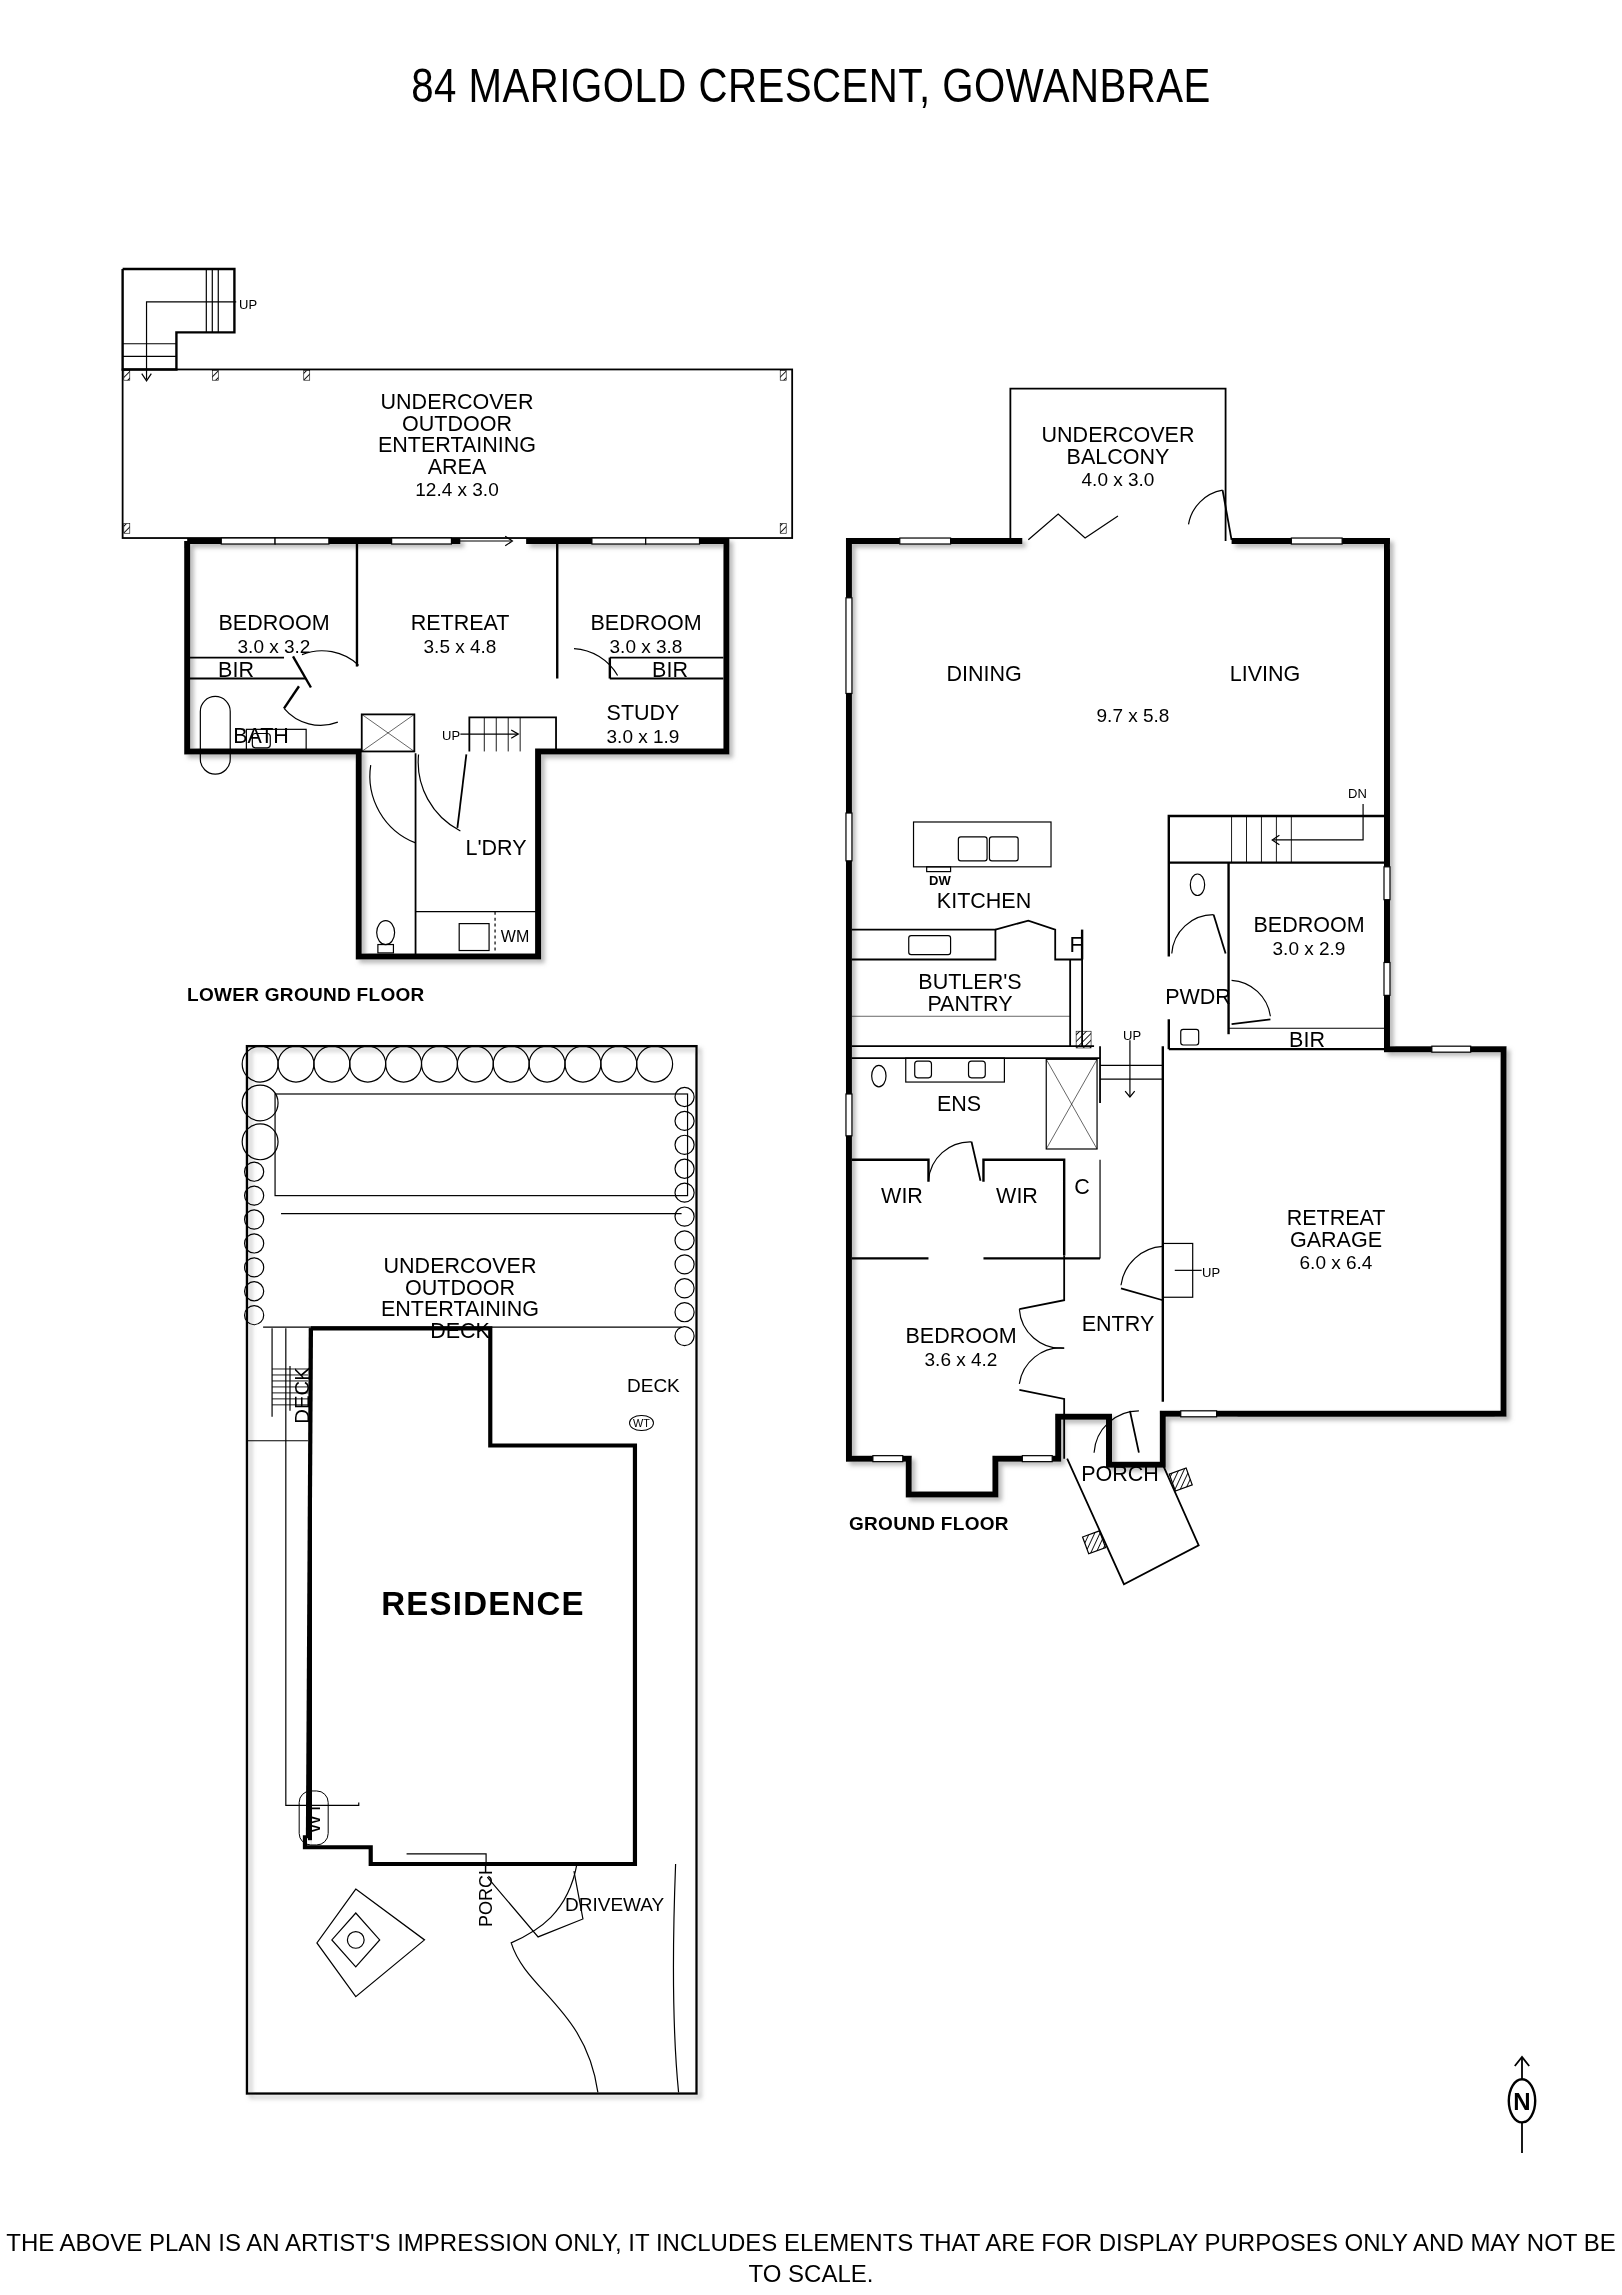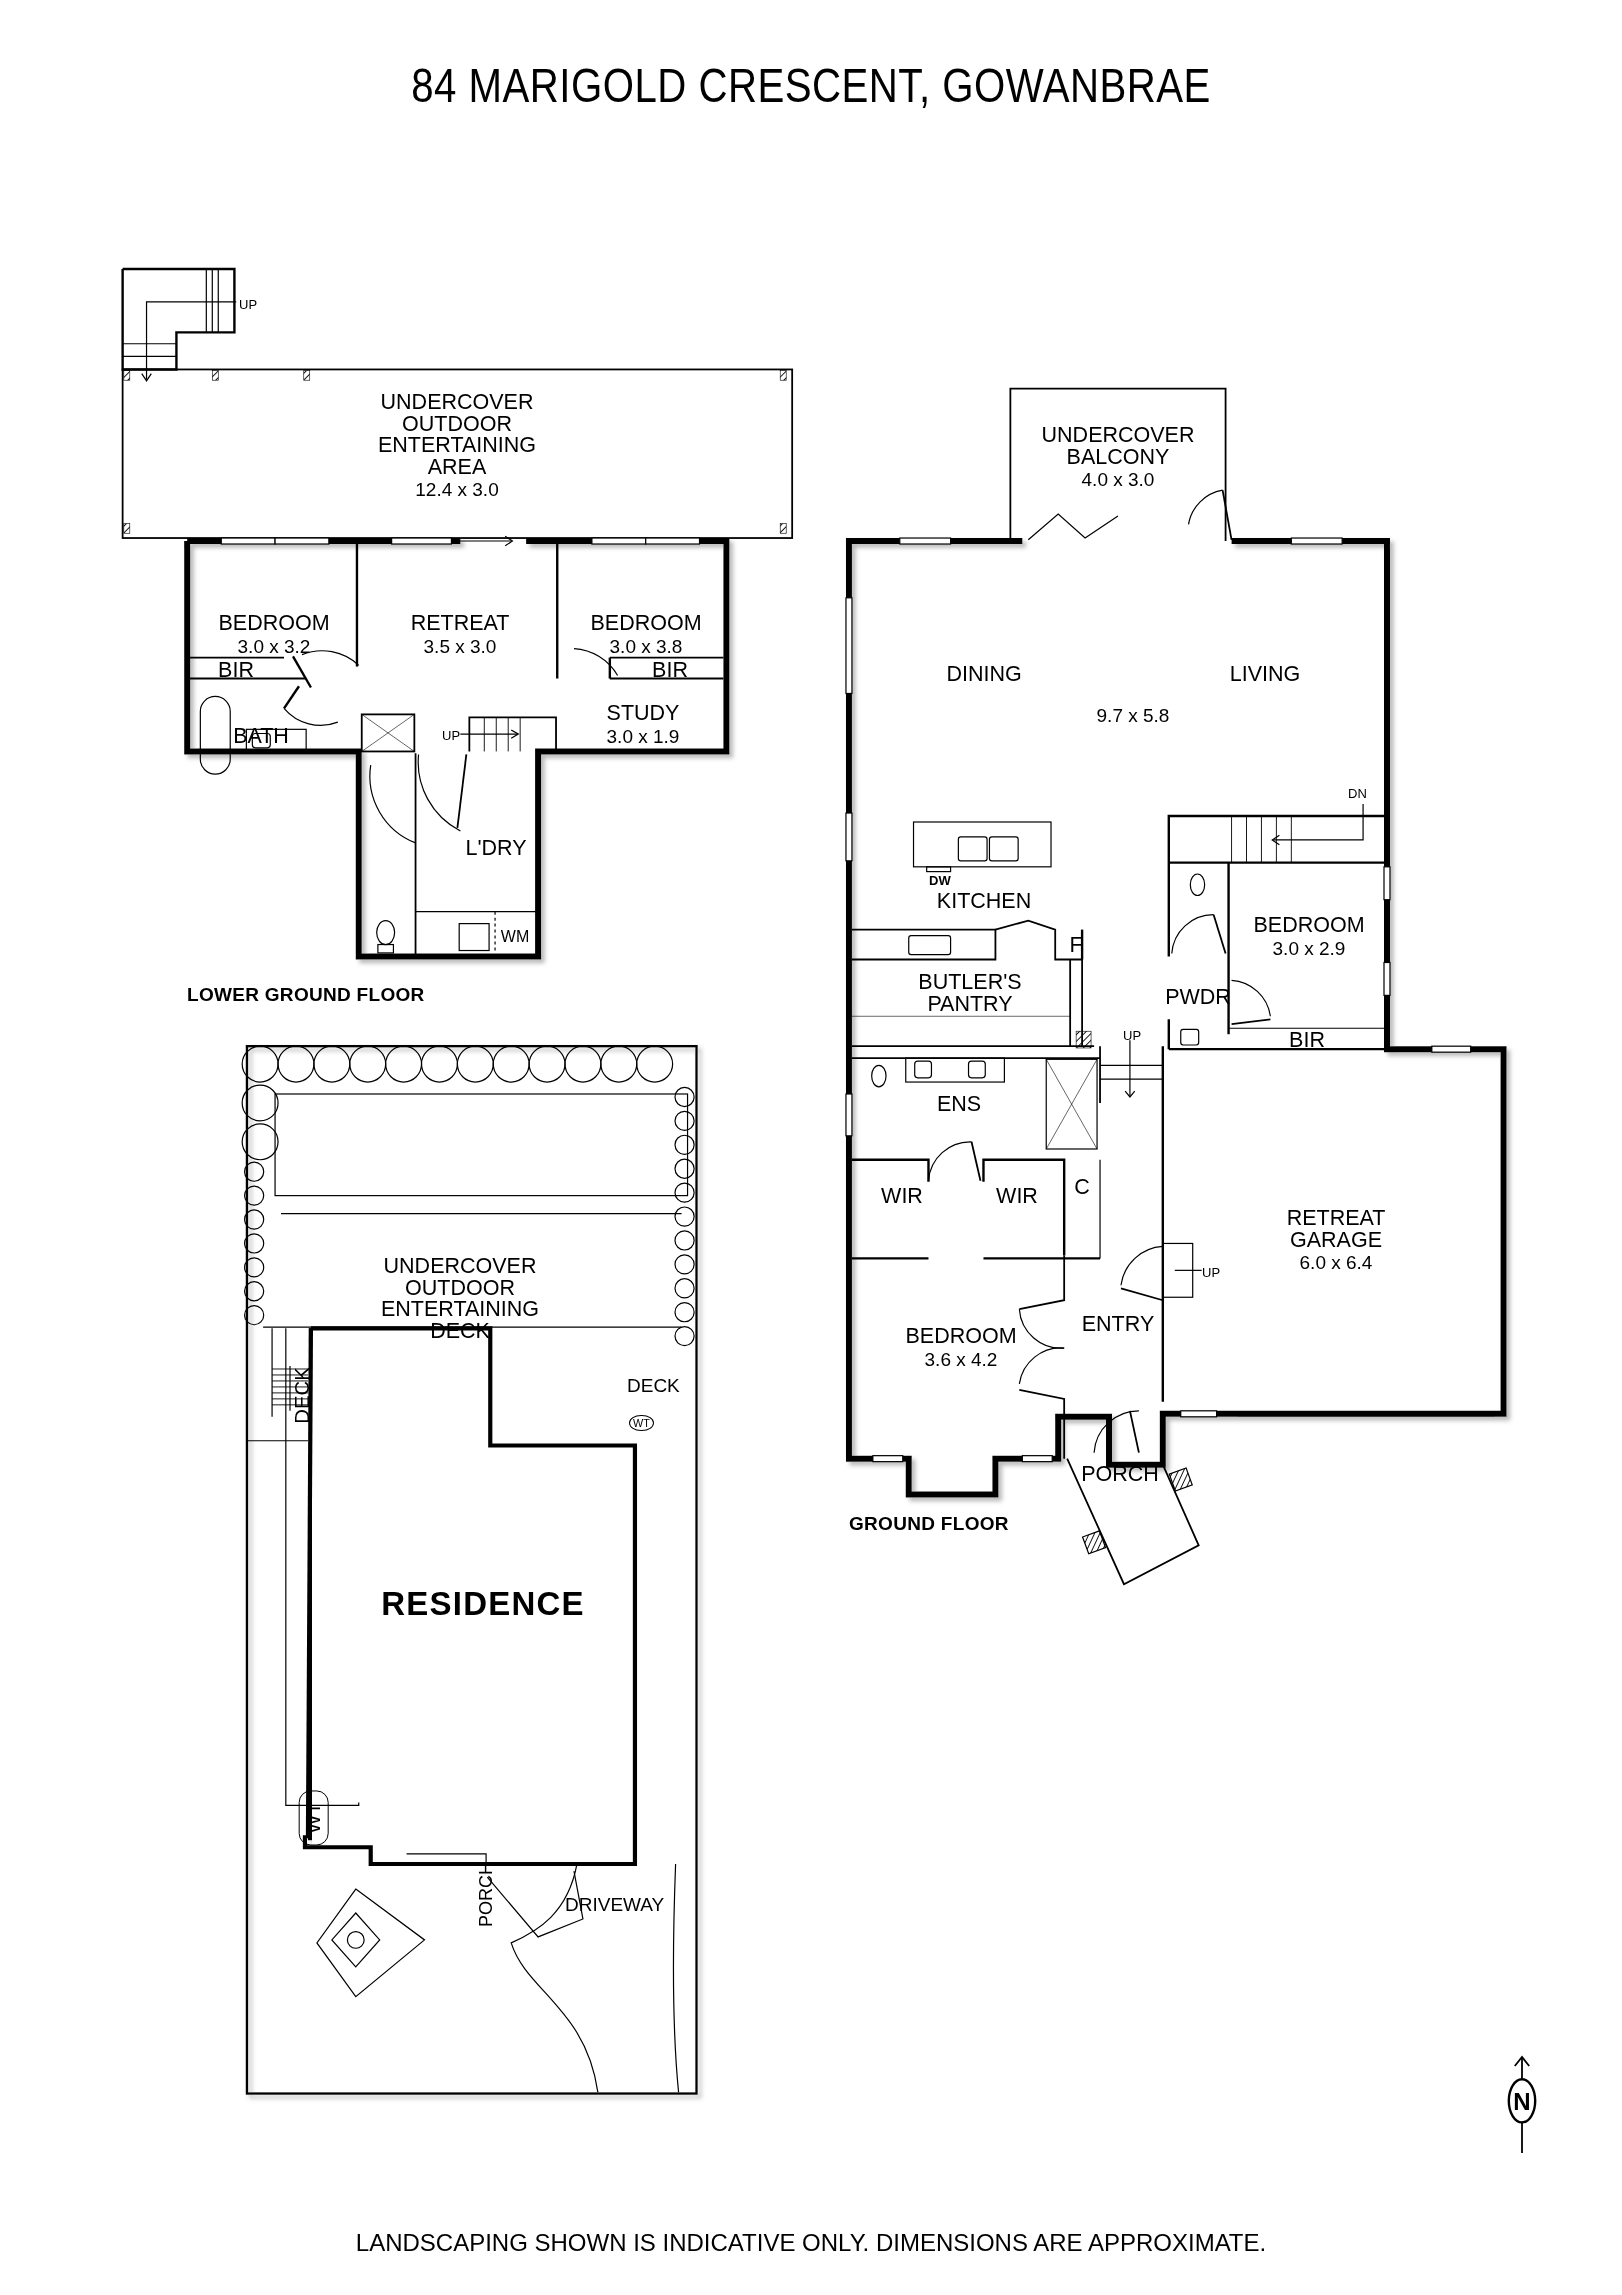--- a/index.html
+++ b/index.html
@@ -290,21 +290,21 @@
   <span class="name">AREA</span>
   <span class="dim">12.4 x 3.0</span>
 </div>
 <div class="small" style="left:239px; top:297px;">UP</div>
 <div class="lbl" style="left:274px; top:613px;">
   <span class="name">BEDROOM</span>
   <span class="dim">3.0 x 3.2</span>
 </div>
 <div class="lbl" style="left:460px; top:613px;">
   <span class="name">RETREAT</span>
-  <span class="dim">3.5 x 3.0</span>
+  <span class="dim">3.5 x 4.8</span>
 </div>
 <div class="lbl" style="left:646px; top:613px;">
   <span class="name">BEDROOM</span>
   <span class="dim">3.0 x 3.8</span>
 </div>
 <div class="lbl" style="left:236px; top:660px;">
     <span class="name">BIR</span>
   </div>
 <div class="lbl" style="left:670px; top:660px;">
     <span class="name">BIR</span>
@@ -409,15 +409,16 @@
 <div class="compass">
   <svg width="48" height="102" viewBox="0 0 80 170">
     <line x1="40" y1="5" x2="40" y2="165" stroke="#000" stroke-width="3"></line>
     <polyline points="28,20 40,5 52,20" fill="none" stroke="#000" stroke-width="3"></polyline>
     <ellipse cx="40" cy="78" rx="22" ry="36" fill="#fff" stroke="#000" stroke-width="4"></ellipse>
     <text x="40" y="93" text-anchor="middle" font-size="40" font-weight="bold" font-family="Liberation Sans, sans-serif">N</text>
   </svg>
 </div>
 
 <div class="disclaimer">
+  <div>THE ABOVE PLAN IS AN ARTIST'S IMPRESSION ONLY, IT INCLUDES ELEMENTS THAT ARE FOR DISPLAY PURPOSES ONLY AND MAY NOT BE TO SCALE.</div>
   <div>LANDSCAPING SHOWN IS INDICATIVE ONLY. DIMENSIONS ARE APPROXIMATE.</div>
 </div>
 
 
 </body></html>

